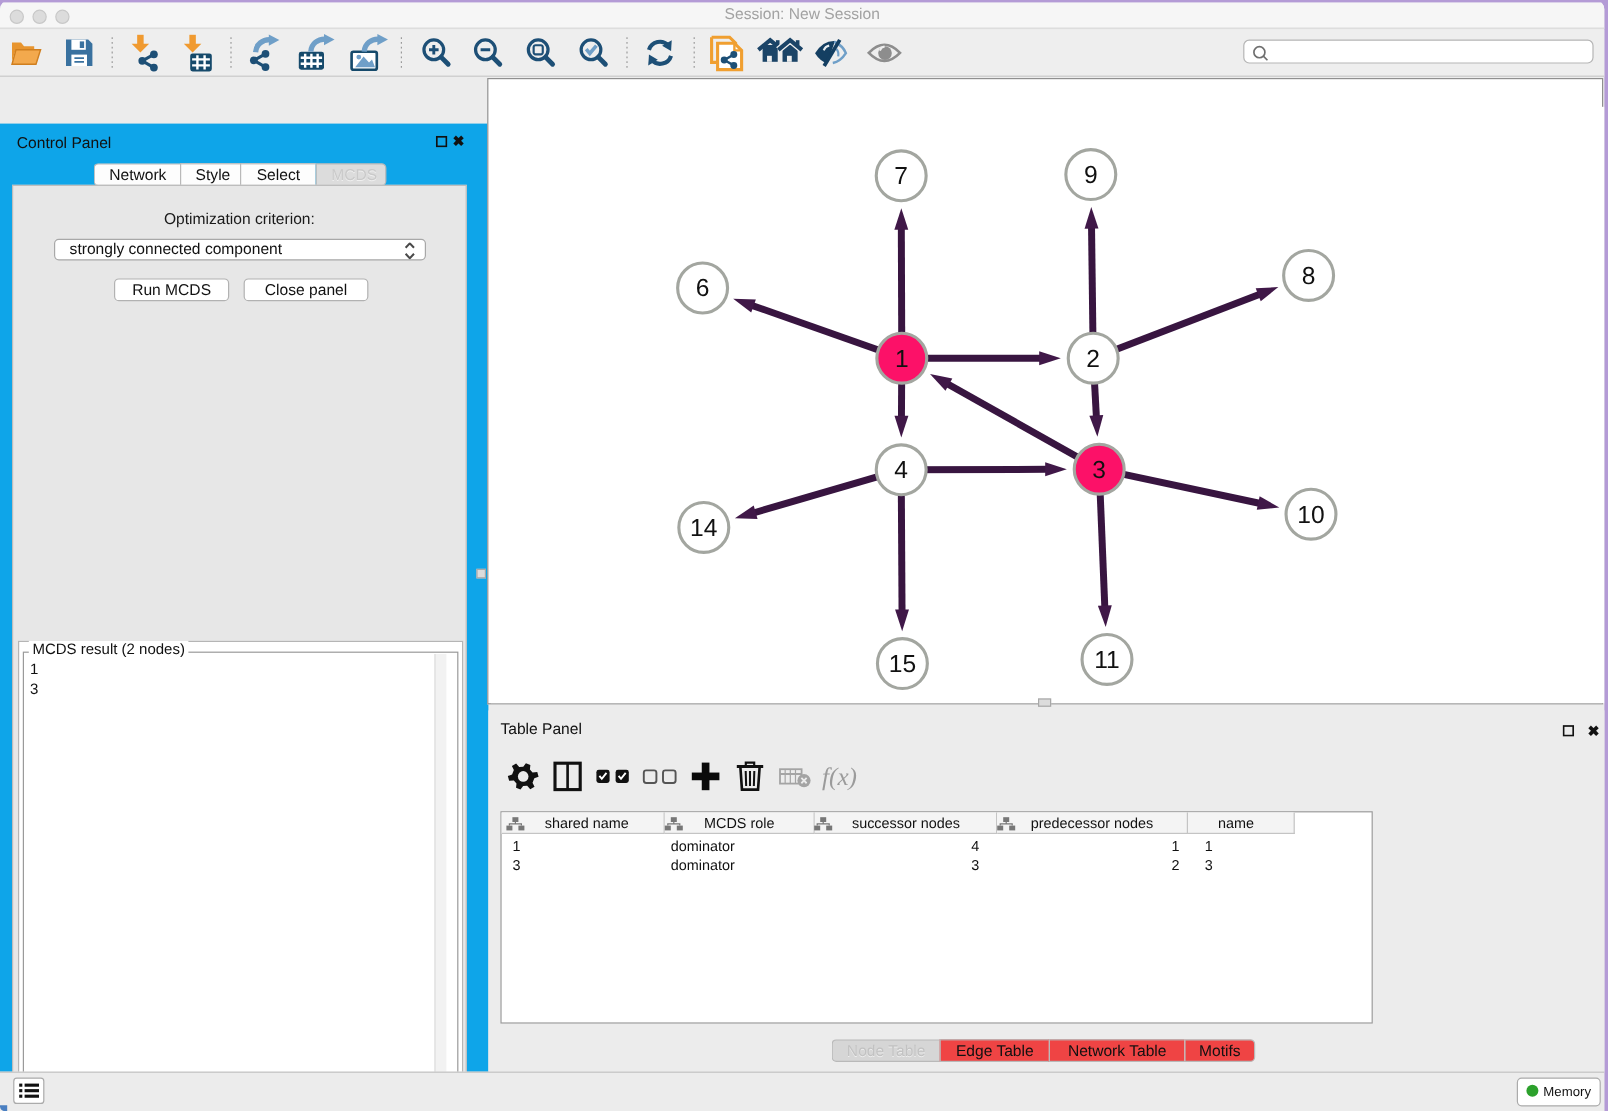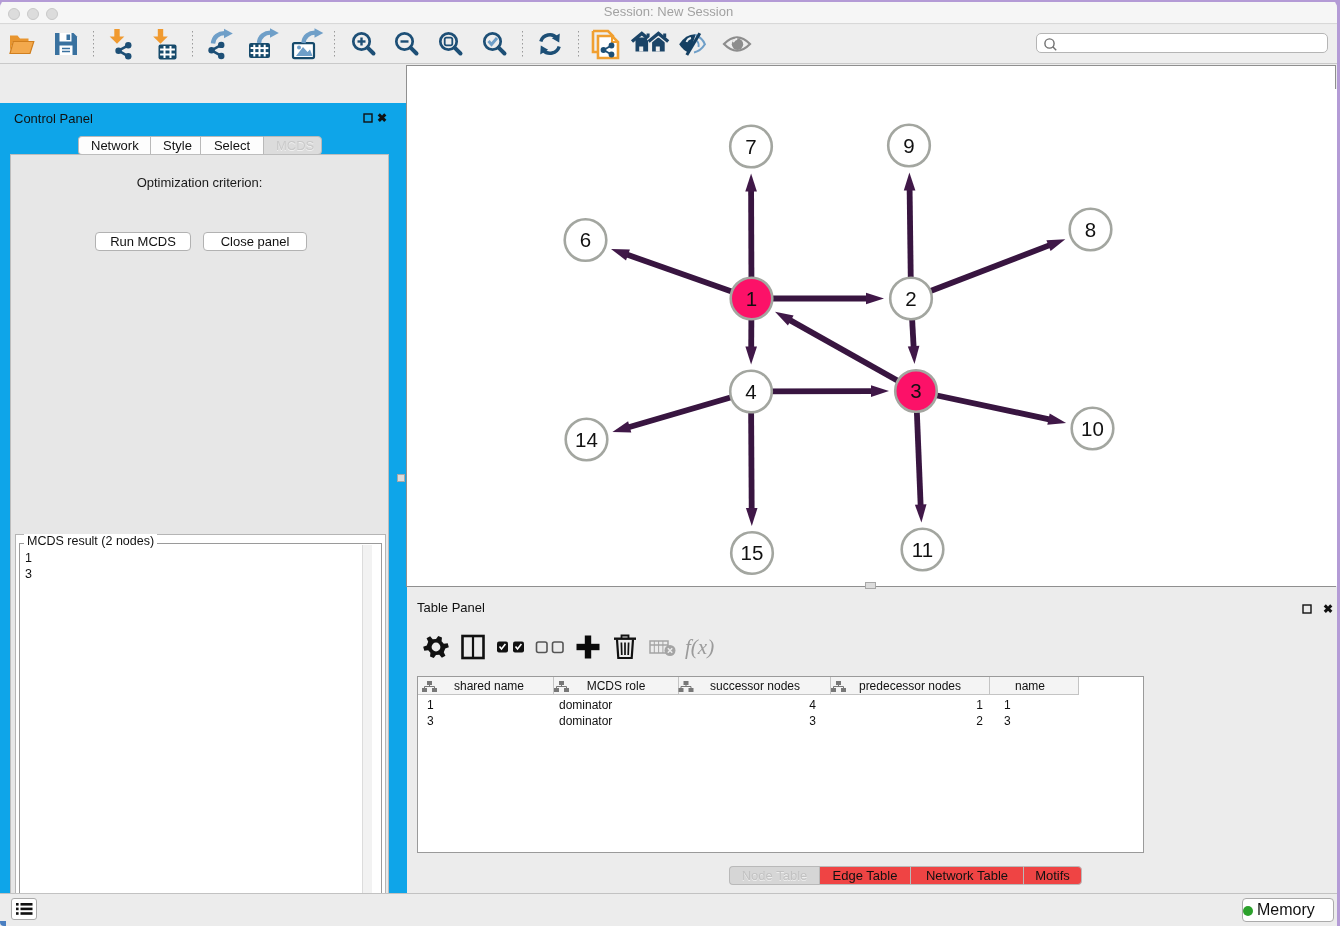--- a/index.html
+++ b/index.html
@@ -39,27 +39,27 @@
   #netcanvas { position:absolute; left:2px; top:23px; width:928px; height:497px; background:#fff; }
   
   #tpanel { position:absolute; left:407px; top:592px; width:933px; height:301px; background:#ececec; }
   #tp-toolbar { position:absolute; left:0; top:38px; }
   #tp-head { position:absolute; left:10px; top:8px; font-size:13px; color:#111; }
   #tbl { position:absolute; left:10px; top:84px; width:727px; height:177px; background:#fff; border:1px solid #9a9a9a; }
   .hcell { position:absolute; top:0; height:18px; background:#f4f4f4; border-right:1px solid #c4c4c4; border-bottom:1px solid #c4c4c4; font-size:12px; color:#111; text-align:center; line-height:17px; }
   .rcell { position:absolute; font-size:12px; color:#111; height:16px; line-height:16px; }
   .btabs { position:absolute; top:274px; left:286px; display:flex; }
   .btab { height:19px; font-size:13px; line-height:18px; text-align:center; background:#ef4444; border:1px solid #b9b9b9; border-right:none; color:#111; }
-  .btab.first { border-radius:4px 0 0 4px;margin-left:36px; }
+  .btab.first { border-radius:4px 0 0 4px; }
   .btab.last { border-radius:0 4px 4px 0; border-right:1px solid #b9b9b9; }
   .btab.sel { background:#d6d6d6; color:#c2c2c2; text-shadow:0 1px 0 #eee; }
   
   #statusbar { position:absolute; left:0; top:893px; width:1337px; height:33px; background:#ececec; border-top:1px solid #c2c2c2; }
   #listbtn { position:absolute; left:11px; top:4px; width:26px; height:22px; background:#fff; border:1px solid #ababab; border-radius:3px; }
-  #membtn { position:absolute; right:3px; top:4px; width:92px; height:24px; background:#fff; border:1px solid #ababab; border-radius:4px; font-size:16px; line-height:22px; text-align:left; color:#111; }
+  #membtn { position:absolute; right:3px; top:4px; width:70px; height:24px; background:#fff; border:1px solid #ababab; border-radius:4px; font-size:11px; line-height:22px; text-align:center; color:#111; }
 </style>
 </head>
 <body>
 <div class="abs" style="left:0;top:0;width:1340px;height:2px;background:#b49bd6;z-index:40;"></div>
 <div id="app">
   <div id="titlebar">
     <div class="dot" style="left:8px"></div>
     <div class="dot" style="left:27px"></div>
     <div class="dot" style="left:46px"></div>
     <div id="apptitle">Session: New Session</div>
@@ -219,20 +219,24 @@
         </svg></div>
     <div class="wicon" style="left:377px; top:8px; font-weight:bold;">✖</div>
     <div class="tabs" style="left:78px; top:33px;">
       <div class="tab first" style="width:72px;">Network</div>
       <div class="tab" style="width:50px;">Style</div>
       <div class="tab" style="width:63px;">Select</div>
       <div class="tab last sel" style="width:59px;">MCDS</div>
     </div>
     <div id="cp-inner">
       <div id="opt-label">Optimization criterion:</div>
+      <div id="dropdown">strongly connected component<svg class="abs" style="right:7px; top:2px;" width="11" height="14" viewBox="0 0 11 14">
+            <path d="M 2,4.5 L 5.5,0.8 L 9,4.5" fill="none" stroke="#4a4a4a" stroke-width="1.7"></path>
+            <path d="M 2,9.5 L 5.5,13.2 L 9,9.5" fill="none" stroke="#4a4a4a" stroke-width="1.7"></path>
+          </svg></div>
       <div class="btn" style="left:84px; top:77px; width:96px;">Run MCDS</div>
       <div class="btn" style="left:192px; top:77px; width:104px;">Close panel</div>
       <div id="mcds-box">
         <div id="mcds-fs">
           <div id="mcds-label">MCDS result (2 nodes)</div>
           <div id="mcds-text">1<br>3</div>
           <div id="mcds-sb"></div>
         </div>
       </div>
     </div>

